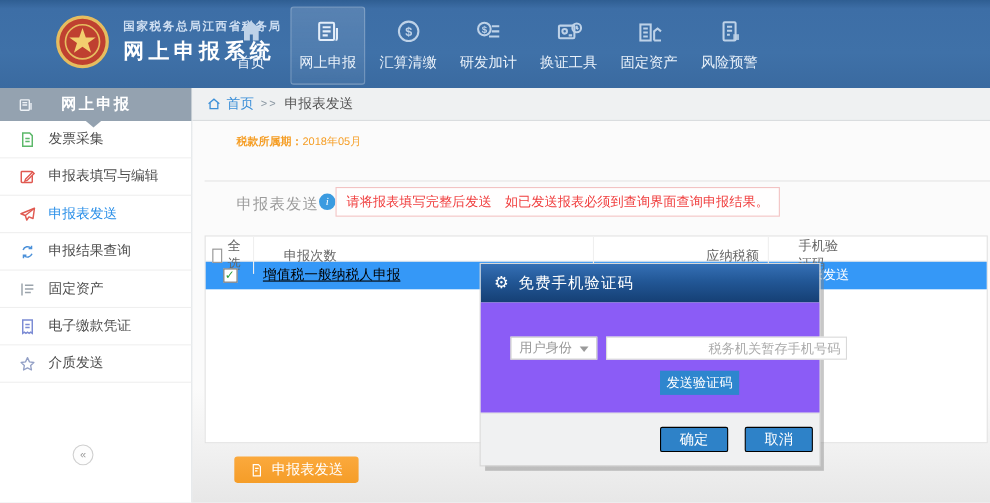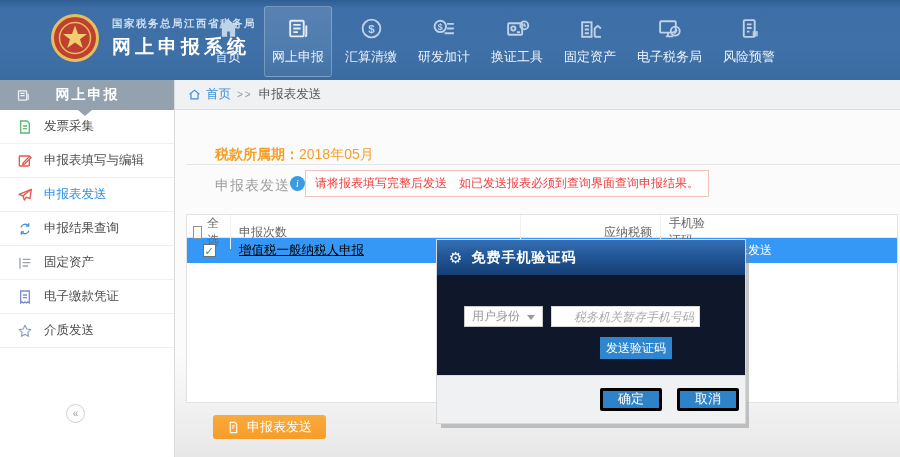--- a/index.html
+++ b/index.html
@@ -39,33 +39,33 @@
   .crumbbar{left:175px;top:80px;width:725px;height:30px;background:#eff1f2;border-bottom:1px solid #dadddf;
             display:flex;align-items:center;gap:6px;padding-left:13px;}
   .crumb-home{display:flex;align-items:center;gap:5px;color:#3b8fd8;cursor:pointer;}
   .crumb-home span{font-size:12.5px;}
   .crumb-sep{font-size:10px;color:#8d9aa5;letter-spacing:2px;}
   .crumb-cur{font-size:12.5px;color:#555;}
 
   
   .content{left:175px;top:110px;width:725px;height:347px;
            background:linear-gradient(180deg,#fbfbfb 0,#fbfbfb 70%,#f1f1f1 86%,#e7e7e7 100%);}
-  .period{left:40px;top:36px;font-size:14px;color:#f59e26;}
+  .period{left:40px;top:12px;font-size:10px;color:#f59e26;}
   .period .p-label{font-weight:bold;}
   .hr1{left:11px;top:54px;width:714px;height:1px;background:#e4e4e4;}
   .section-label{left:40px;top:67px;font-size:14px;color:#9c9c9c;letter-spacing:1px;}
   .info-icon{left:115px;top:66px;width:15px;height:15px;border-radius:50%;background:#3b9be0;color:#fff;
              font-size:10px;font-style:italic;font-family:"Liberation Serif","DejaVu Serif",serif;
              text-align:center;line-height:15px;}
   .warnbox{left:130px;top:60px;width:404px;height:27px;background:#fffefe;border:1px solid #f2c3c3;
            color:#f03c3c;font-size:12px;display:flex;align-items:center;justify-content:center;white-space:nowrap;}
 
   
   .tbl{left:11px;top:104px;width:712px;height:189px;background:#fff;border:1px solid #e2e2e2;}
-  .tbl-head{display:grid;grid-template-columns:44px 290px 140px 63px 1fr;height:23px;border-bottom:1px solid #e6e6e6;}
+  .tbl-head{display:grid;grid-template-columns:44px 290px 140px 63px 1fr;height:23px;border-bottom:1px solid #e6e6e6;gap:19px;}
   .tbl-head .hc{display:flex;align-items:center;font-size:12px;color:#666;border-right:1px solid #efefef;padding:0 8px;}
   .tbl-head .hc:last-child{border-right:none;}
   .hc.c-check{gap:5px;padding-left:6px;}
   .hc.c-tax{justify-content:flex-end;}
   .tbl-row{display:grid;grid-template-columns:44px 290px 140px 63px 1fr;height:25px;background:#3598f7;align-items:center;}
   .rowlink{font-size:12.5px;color:#000000;text-decoration:underline;padding-left:8px;cursor:pointer;}
   .rowstatus{font-size:12px;color:#fff;padding-left:12px;}
   .cb{width:13px;height:13px;background:#fff;border:1px solid #919191;display:inline-block;}
   .cb.checked{text-align:center;line-height:12px;font-size:11px;font-weight:bold;color:#2e9e3e;border-color:#6f6f6f;}
   .row-checkcell{display:flex;justify-content:center;}
@@ -74,37 +74,37 @@
   .send-btn{left:38px;top:305px;width:113px;height:24px;background:linear-gradient(#fba93d,#f59d28);
             border:none;border-radius:3px;color:#fff;font-size:13px;display:flex;align-items:center;
             justify-content:center;gap:7px;cursor:pointer;font-family:inherit;}
 
   
   .modal{left:437px;top:240px;width:308px;height:183px;background:#fff;
          box-shadow:4px 5px 0 rgba(130,130,130,.45);outline:1px solid #d8d8d8;}
   .modal-title{height:35px;background:linear-gradient(180deg,#3570b5 0,#225796 45%,#153f74 100%);
                display:flex;align-items:center;gap:9px;padding-left:12px;}
   .modal-title .gear{color:#fff;font-size:15px;line-height:1;}
-  .modal-title .mt-text{color:#fff;font-size:14px;font-weight:bold;letter-spacing:1px;}
-  .modal-body{position:relative;height:100px;background:#0f172a;}
+  .modal-title .mt-text{color:#fff;font-size:14px;font-weight:normal;letter-spacing:1px;}
+  .modal-body{position:relative;height:100px;background:#8b5cf6;}
   .m-select{position:absolute;left:27px;top:31px;width:79px;height:21px;border:1px solid #c9c9c9;
             display:flex;align-items:center;font-size:12px;color:#999;padding-left:7px;cursor:pointer;background:#fff;}
   .m-select .arrow{position:absolute;right:7px;top:8px;width:0;height:0;
                    border-left:4px solid transparent;border-right:4px solid transparent;border-top:5px solid #9a9a9a;}
   .m-input{position:absolute;height:21px;border:1px solid #d9d9d9;font-size:12px;color:#333;
            text-align:right;padding:0 5px;font-family:inherit;background:#fff;}
   .m-input::placeholder{color:#aaa;}
-  .m-input.ph-phone{left:114px;top:31px;width:149px;font-style:italic;}
+  .m-input.ph-phone{left:114px;top:31px;width:219px;}
   .m-input.ph-code{left:27px;top:62px;width:98px;}
   .m-sendcode{position:absolute;left:163px;top:62px;width:72px;height:22px;background:#2e86ce;border:none;
               color:#fff;font-size:12px;cursor:pointer;font-family:inherit;}
   .modal-foot{height:48px;background:#f0f1f2;border-top:1px solid #dcdcdc;
               display:flex;align-items:center;justify-content:flex-end;gap:15px;padding-right:6px;}
-  .m-btn{width:62px;height:23px;background:#2e82c8;border:3px solid #000000;border-radius:2px;
-         color:#fff;font-size:13px;cursor:pointer;font-family:Liberation Mono, monospace;line-height:1;}
+  .m-btn{width:62px;height:23px;background:#2e82c8;border:1px solid #000000;border-radius:2px;
+         color:#fff;font-size:13px;cursor:pointer;font-family:Liberation Sans, sans-serif;line-height:1;}
 
   svg{display:block;}
 </style>
 </head>
 <body>
 
 <div class="frame">
 
   <div class="abs topbar">
     <div class="abs brand">
@@ -160,29 +160,20 @@
         <span class="nav-label">换证工具</span>
       </div>
       <div class="nav-item">
         <svg width="25" height="25" viewBox="0 0 24 24" fill="none" stroke="currentColor" stroke-width="1.8">
           <rect x="4" y="6" width="9" height="14"></rect>
           <path d="M6.5 9.5h4M6.5 13h4M6.5 16.5h4"></path>
           <path d="M16 20v-8l3-2.5 3 2.5"></path>
           <path d="M16 20h6"></path>
         </svg>
         <span class="nav-label">固定资产</span>
-      </div>
-      <div class="nav-item">
-        <svg width="25" height="25" viewBox="0 0 24 24" fill="none" stroke="currentColor" stroke-width="1.8">
-          <rect x="3" y="5" width="15" height="11" rx="1"></rect>
-          <path d="M8.5 19.5h7M10.5 16v3"></path>
-          <circle cx="17.5" cy="14.5" r="4.3"></circle>
-          <path d="M15.8 14.5l1.2 1.4 2.2-2.8"></path>
-        </svg>
-        <span class="nav-label">电子税务局</span>
       </div>
       <div class="nav-item">
         <svg width="25" height="25" viewBox="0 0 24 24" fill="none" stroke="currentColor" stroke-width="1.8">
           <rect x="6.5" y="4" width="10.5" height="16" rx="1"></rect>
           <path d="M9.5 8h4.5M9.5 11.5h4.5M9.5 15h2.5"></path>
           <rect x="15" y="14.5" width="5" height="5" fill="currentColor" stroke="none" opacity=".85"></rect>
         </svg>
         <span class="nav-label">风险预警</span>
       </div>
     </div>

